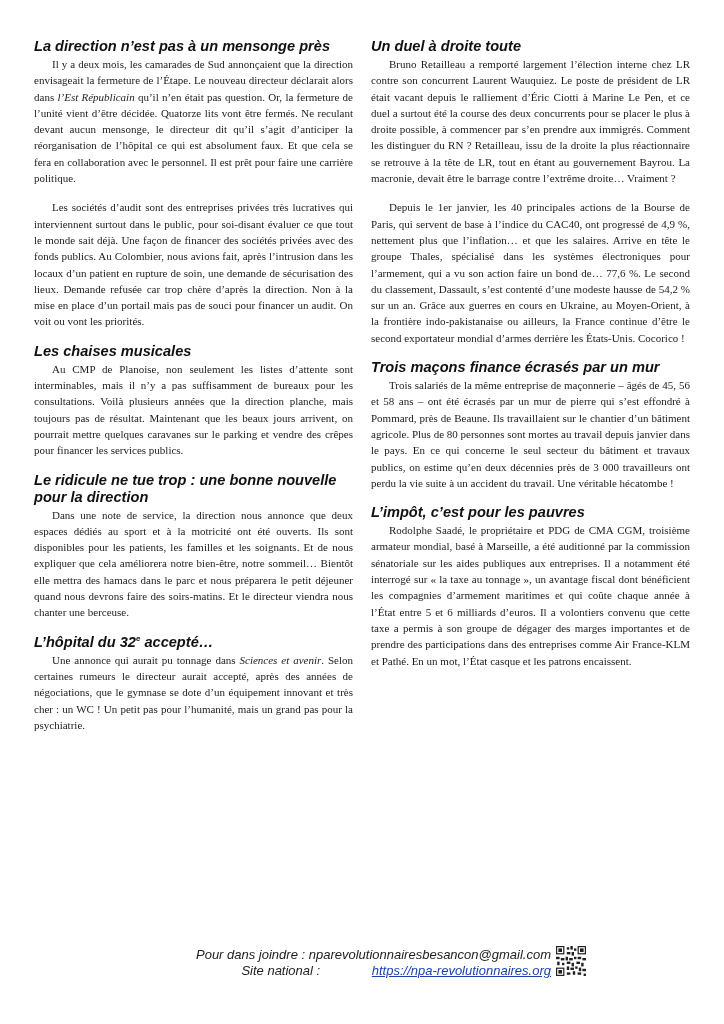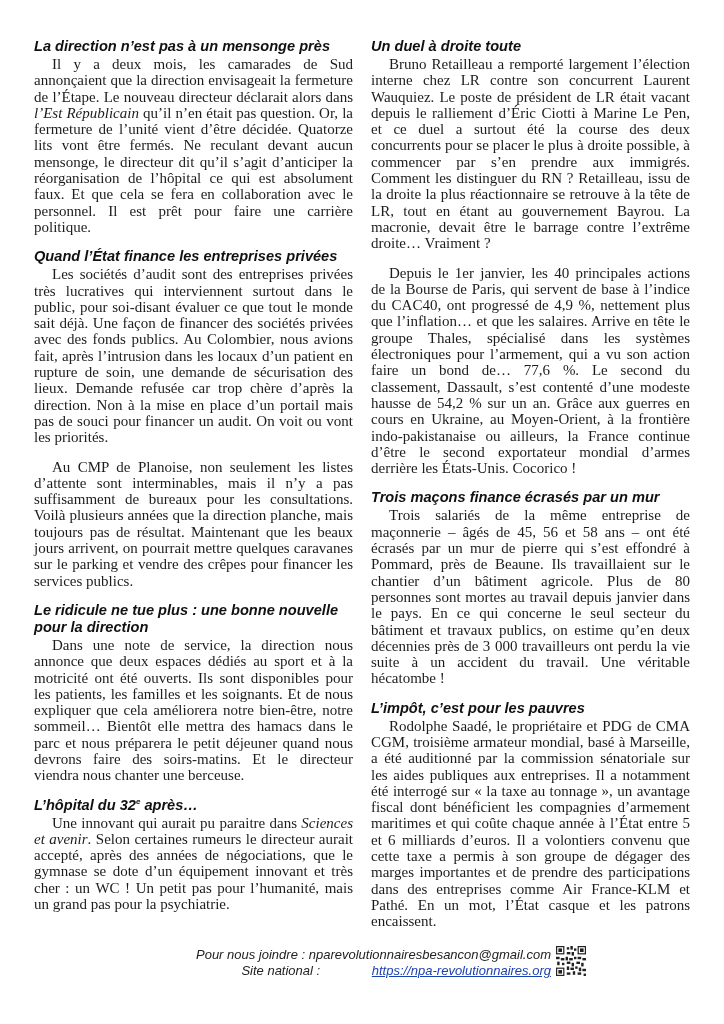--- a/index.html
+++ b/index.html
@@ -10,21 +10,21 @@
     .col-right { left: 371px; width: 319px; }
     .article { margin: 0 0 13px 0; }
     .article h2 {
       font-family: "Liberation Sans", sans-serif;
       font-style: italic; font-weight: bold;
       font-size: 14.6px; line-height: 17px;
       margin: 0 0 1px 0; color: #111;
     }
     .article p {
       font-family: "Liberation Serif", serif;
-      font-size: 15px; line-height: 16.3px;
+      font-size: 11px; line-height: 16.3px;
       text-align: justify; text-indent: 18px;
       margin: 0; color: #1c1c1c;
       hyphens: none;
     }
     .article p i { font-style: italic; }
     sup { font-size: 8px; line-height: 0; vertical-align: super; }
     .footer {
       position: absolute; left: 0; top: 947px; width: 551px;
       font-family: "Liberation Sans", sans-serif; font-style: italic;
       font-size: 13px; line-height: 15.5px; text-align: right; color: #222;
@@ -37,36 +37,36 @@
 
 <div class="page">
 
   <div class="col col-left">
     <div class="article">
       <h2>La direction n’est pas à un mensonge près</h2>
       <p><span>Il y a deux mois, les camarades de Sud annonçaient que la direction envisageait la fermeture de l’Étape. Le nouveau directeur déclarait alors dans </span><i>l’Est Républicain</i><span> qu’il n’en était pas question. Or, la fermeture de l’unité vient d’être décidée. Quatorze lits vont être fermés. Ne reculant devant aucun mensonge, le directeur dit qu’il s’agit d’anticiper la réorganisation de l’hôpital ce qui est absolument faux. Et que cela se fera en collaboration avec le personnel. Il est prêt pour faire une carrière politique.</span></p>
     </div>
 
     <div class="article">
-      <h2>Quand l’État finance les entreprises privées</h2>
       <p>Les sociétés d’audit sont des entreprises privées très lucratives qui interviennent surtout dans le public, pour soi-disant évaluer ce que tout le monde sait déjà. Une façon de financer des sociétés privées avec des fonds publics. Au Colombier, nous avions fait, après l’intrusion dans les locaux d’un patient en rupture de soin, une demande de sécurisation des lieux. Demande refusée car trop chère d’après la direction. Non à la mise en place d’un portail mais pas de souci pour financer un audit. On voit ou vont les priorités.</p>
     </div>
 
     <div class="article">
+      <h2>Les chaises musicales</h2>
       <p>Au CMP de Planoise, non seulement les listes d’attente sont interminables, mais il n’y a pas suffisamment de bureaux pour les consultations. Voilà plusieurs années que la direction planche, mais toujours pas de résultat. Maintenant que les beaux jours arrivent, on pourrait mettre quelques caravanes sur le parking et vendre des crêpes pour financer les services publics.</p>
     </div>
 
     <div class="article">
-      <h2>Le ridicule ne tue plus : une bonne nouvelle pour la direction</h2>
+      <h2>Le ridicule ne tue trop : une bonne nouvelle pour la direction</h2>
       <p>Dans une note de service, la direction nous annonce que deux espaces dédiés au sport et à la motricité ont été ouverts. Ils sont disponibles pour les patients, les familles et les soignants. Et de nous expliquer que cela améliorera notre bien-être, notre sommeil… Bientôt elle mettra des hamacs dans le parc et nous préparera le petit déjeuner quand nous devrons faire des soirs-matins. Et le directeur viendra nous chanter une berceuse.</p>
     </div>
 
     <div class="article">
-      <h2><span>L’hôpital du 32</span><sup>e</sup><span> après…</span></h2>
-      <p><span>Une innovant qui aurait pu paraitre dans </span><i>Sciences et avenir</i><span>. Selon certaines rumeurs le directeur aurait accepté, après des années de négociations, que le gymnase se dote d’un équipement innovant et très cher : un WC ! Un petit pas pour l’humanité, mais un grand pas pour la psychiatrie.</span></p>
+      <h2><span>L’hôpital du 32</span><sup>e</sup><span> accepté…</span></h2>
+      <p><span>Une annonce qui aurait pu tonnage dans </span><i>Sciences et avenir</i><span>. Selon certaines rumeurs le directeur aurait accepté, après des années de négociations, que le gymnase se dote d’un équipement innovant et très cher : un WC ! Un petit pas pour l’humanité, mais un grand pas pour la psychiatrie.</span></p>
     </div>
   </div>
 
   <div class="col col-right">
     <div class="article">
       <h2>Un duel à droite toute</h2>
       <p>Bruno Retailleau a remporté largement l’élection interne chez LR contre son concurrent Laurent Wauquiez. Le poste de président de LR était vacant depuis le ralliement d’Éric Ciotti à Marine Le Pen, et ce duel a surtout été la course des deux concurrents pour se placer le plus à droite possible, à commencer par s’en prendre aux immigrés. Comment les distinguer du RN ? Retailleau, issu de la droite la plus réactionnaire se retrouve à la tête de LR, tout en étant au gouvernement Bayrou. La macronie, devait être le barrage contre l’extrême droite… Vraiment ?</p>
     </div>
 
     <div class="article">
@@ -78,21 +78,21 @@
       <p>Trois salariés de la même entreprise de maçonnerie – âgés de 45, 56 et 58 ans – ont été écrasés par un mur de pierre qui s’est effondré à Pommard, près de Beaune. Ils travaillaient sur le chantier d’un bâtiment agricole. Plus de 80 personnes sont mortes au travail depuis janvier dans le pays. En ce qui concerne le seul secteur du bâtiment et travaux publics, on estime qu’en deux décennies près de 3 000 travailleurs ont perdu la vie suite à un accident du travail. Une véritable hécatombe !</p>
     </div>
 
     <div class="article">
       <h2>L’impôt, c’est pour les pauvres</h2>
       <p>Rodolphe Saadé, le propriétaire et PDG de CMA CGM, troisième armateur mondial, basé à Marseille, a été auditionné par la commission sénatoriale sur les aides publiques aux entreprises. Il a notamment été interrogé sur « la taxe au tonnage », un avantage fiscal dont bénéficient les compagnies d’armement maritimes et qui coûte chaque année à l’État entre 5 et 6 milliards d’euros. Il a volontiers convenu que cette taxe a permis à son groupe de dégager des marges importantes et de prendre des participations dans des entreprises comme Air France-KLM et Pathé. En un mot, l’État casque et les patrons encaissent.</p>
     </div>
   </div>
 
   <div class="footer">
-    <div><span>Pour nous joindre : </span><span>nparevolutionnairesbesancon@gmail.com</span></div>
+    <div><span>Pour dans joindre : </span><span>nparevolutionnairesbesancon@gmail.com</span></div>
     <div><span>Site national : </span><a>https://npa-revolutionnaires.org</a></div>
   </div>
 
   <svg class="qr" viewBox="0 0 25 25" xmlns="http://www.w3.org/2000/svg">
     <rect width="25" height="25" fill="#fff"></rect>
     <g fill="#222">
       <rect x="0" y="0" width="7" height="7"></rect>
         <rect x="1" y="1" width="5" height="5" fill="#fff"></rect>
         <rect x="2" y="2" width="3" height="3"></rect>
       <rect x="18" y="0" width="7" height="7"></rect>

